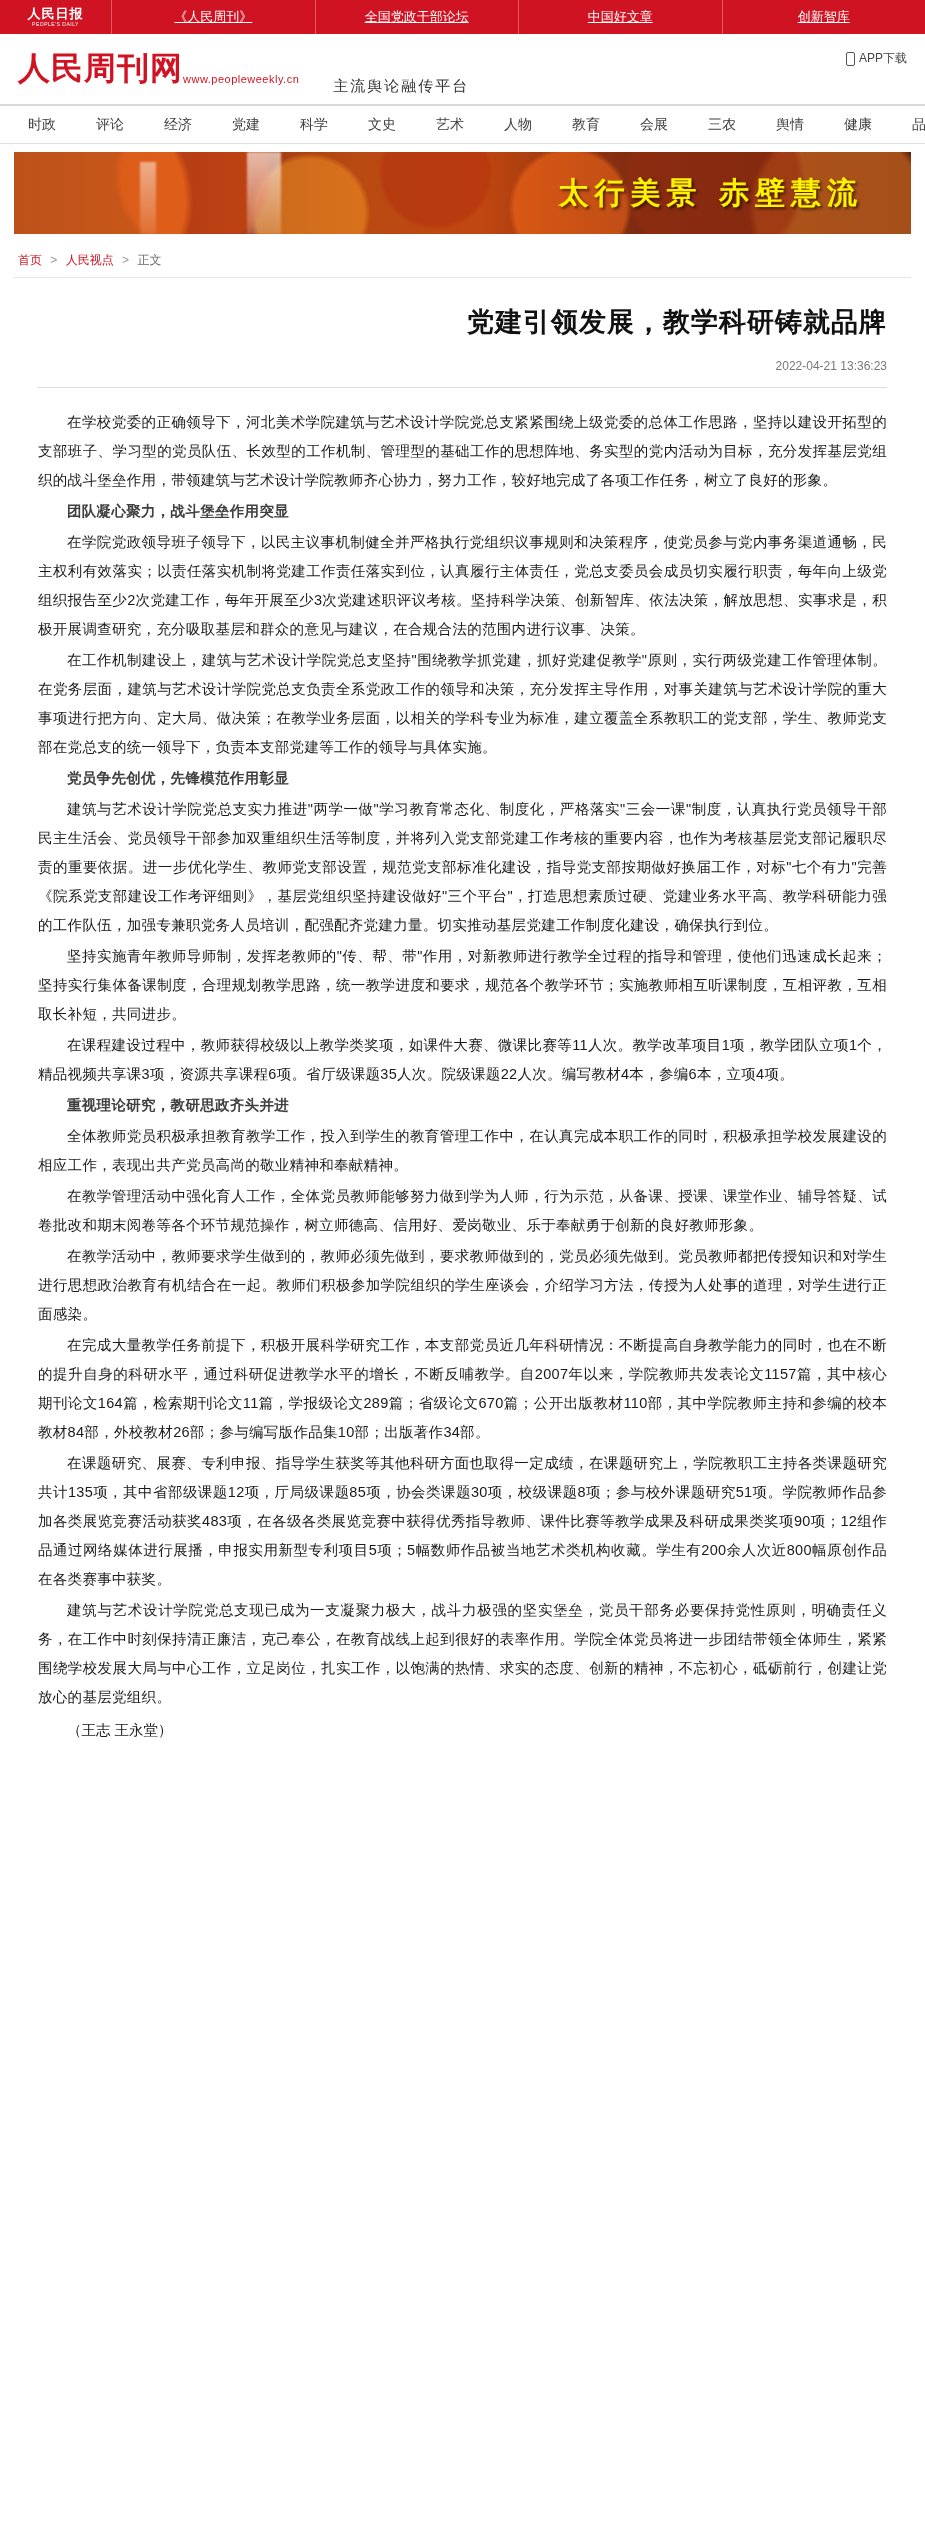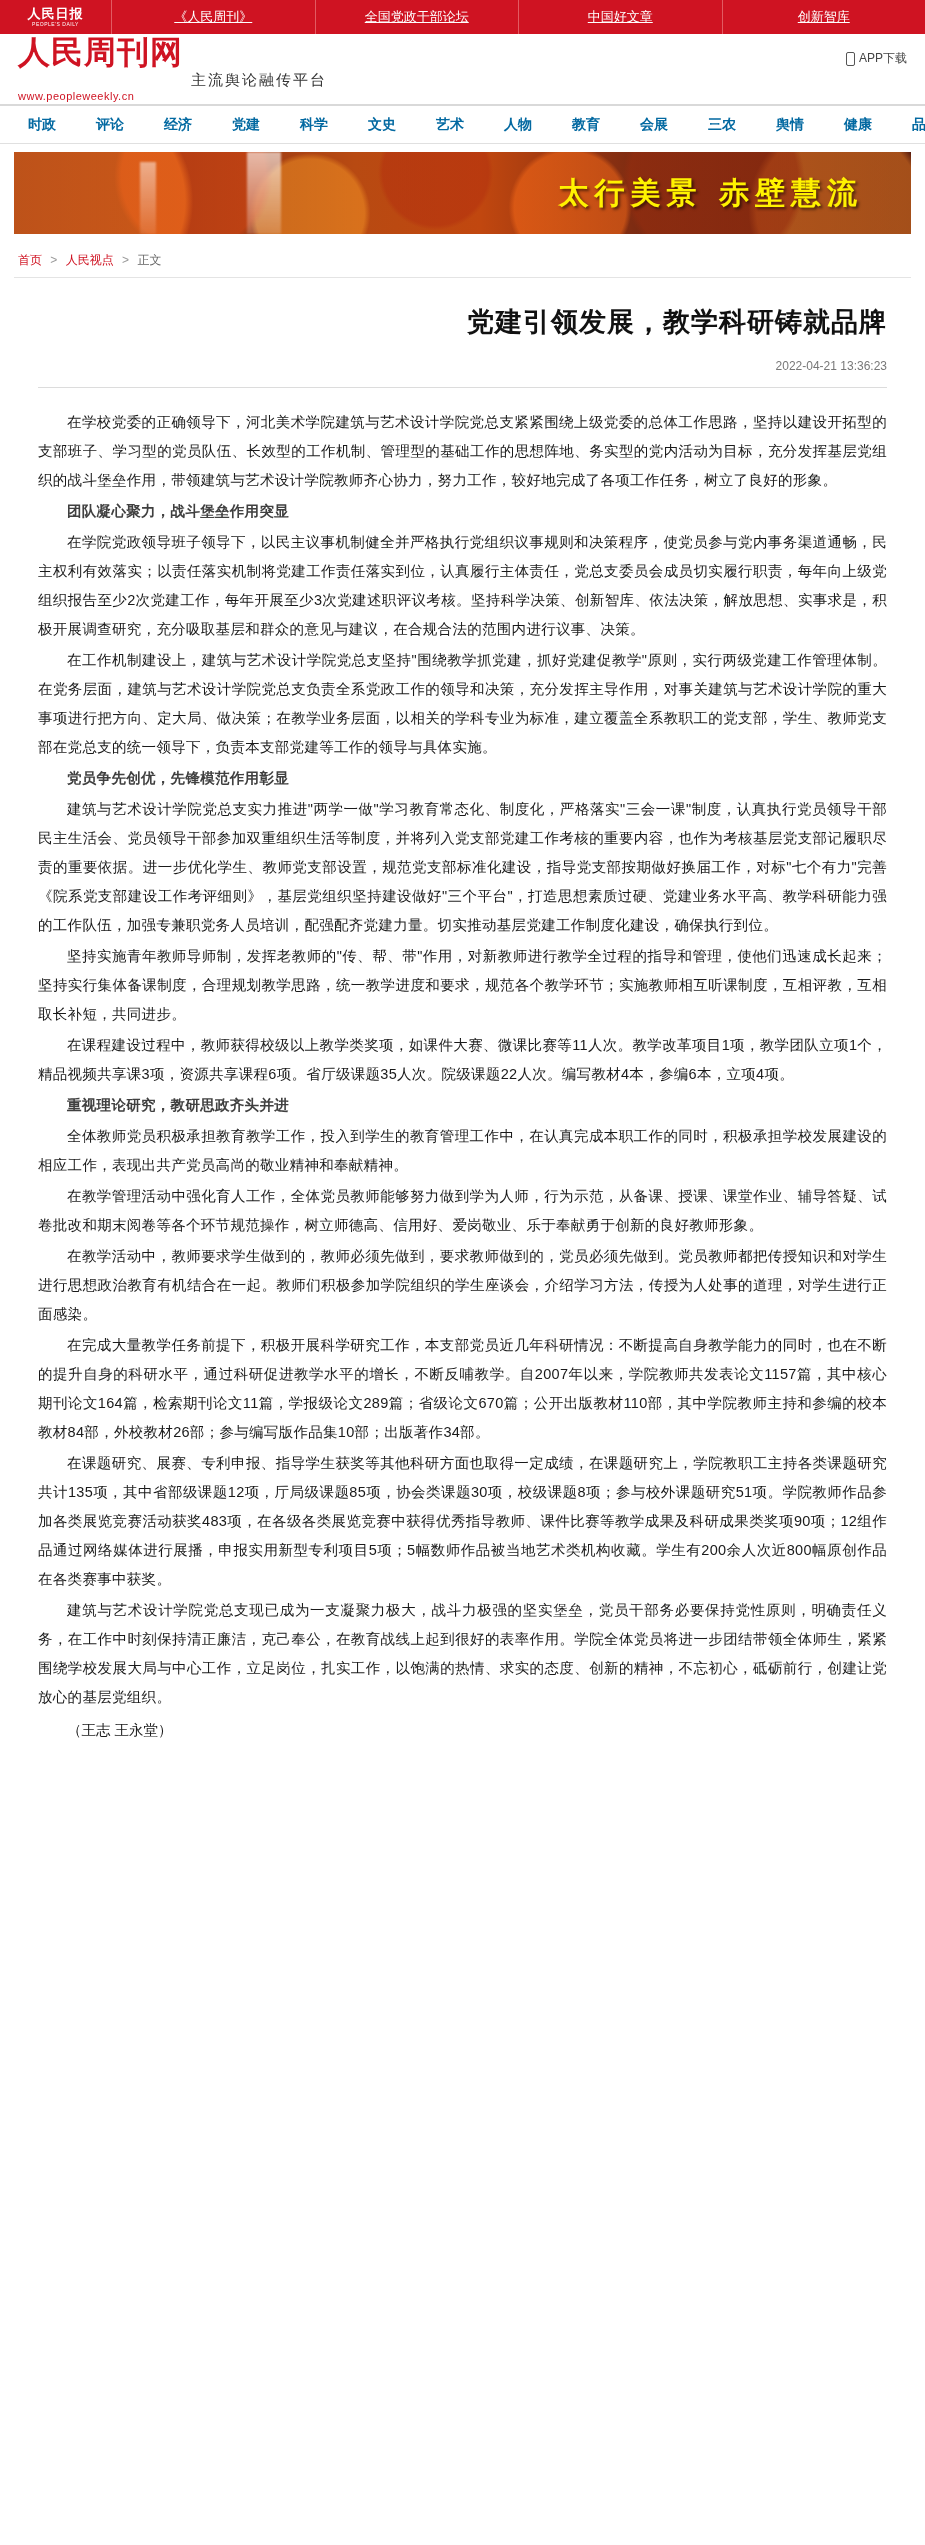--- a/index.html
+++ b/index.html
@@ -49,42 +49,42 @@
 
   
   .masthead {
     height: 72px;
     display: flex;
     align-items: center;
     padding: 0 18px;
     border-bottom: 2px solid #d9d9d9;
     position: relative;
   }
-  .mast-title { display:flex; flex-direction:column; }
+  .mast-title { display:flex; flex-direction:row; }
   .mast-title .big {
     font-family: "DejaVu Serif", serif;
     font-size: 32px;
     font-weight: bold;
     color: #cf1322;
     letter-spacing: 1px;
     line-height: 1.05;
   }
   .mast-title .url {
     font-size: 11px;
     color: #cf1322;
     letter-spacing: .5px;
     margin-top: 21px;
   }
   .mast-slogan {
-    margin-left: 8px;
+    margin-left: 34px;
     font-size: 15px;
     color: #333;
     letter-spacing: 2px;
     align-self: flex-end;
-    padding-bottom: 14px;
+    padding-bottom: 8px;
   }
   .app-dl {
     position: absolute;
     right: 18px;
     top: 16px;
     font-size: 12px;
     color: #444;
     display: flex;
     align-items: center;
     gap: 4px;
@@ -100,25 +100,24 @@
   .nav {
     height: 38px;
     display: flex;
     align-items: center;
     padding: 0 28px;
     border-bottom: 1px solid #e0e0e0;
     overflow: hidden;
   }
   .nav a {
     font-size: 14px;
-    color: #0369a1;
+    color: #404040;
     text-decoration: none;
     margin-right: 40px;
     white-space: nowrap;
-    font-weight: bold;
   }
   .nav a:last-child { margin-right: 0; }
 
   
   .banner {
     position: relative;
     height: 82px;
     margin: 8px 14px 0 14px;
     overflow: hidden;
     background: linear-gradient(90deg,#6d2414 0%, #8c3112 18%, #b84a12 38%, #c1470f 52%, #7a2a12 70%, #5a1d0e 100%);

